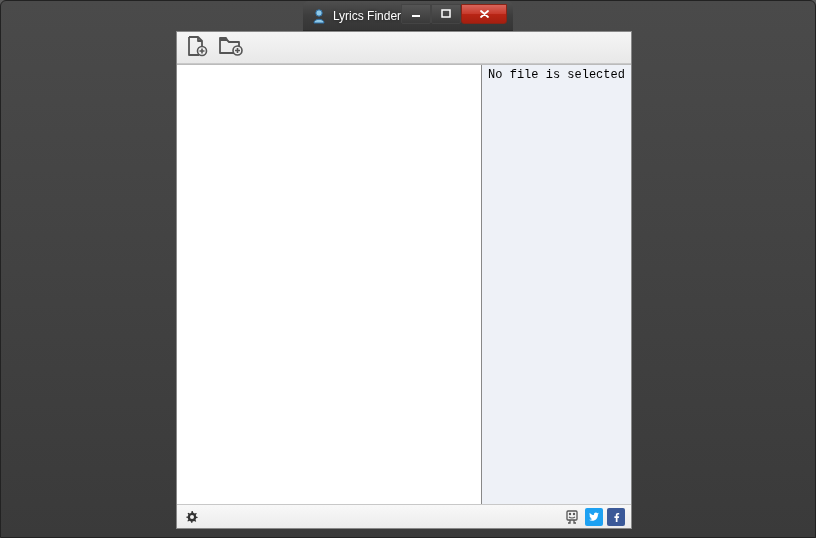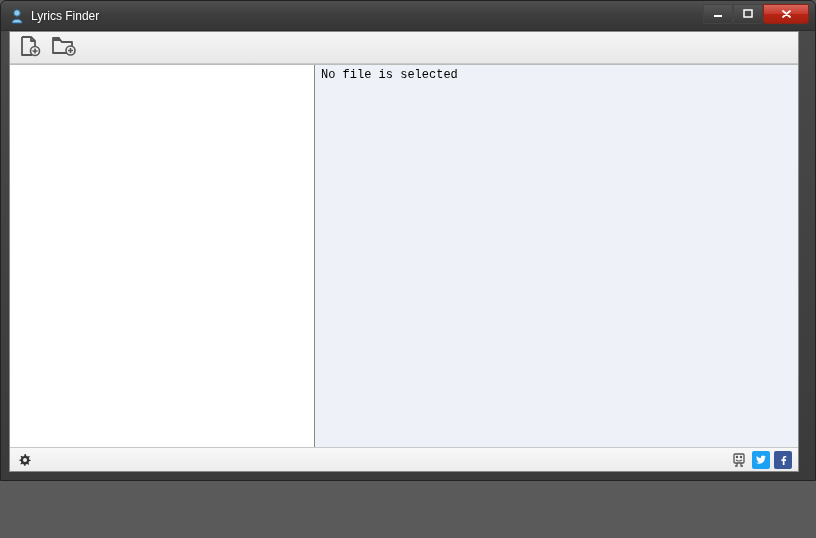--- a/index.html
+++ b/index.html
@@ -9,27 +9,28 @@
     }
     body {
       font-family: "Segoe UI", Tahoma, sans-serif;
       background: #5a5a5a;
       width: 816px;
       height: 538px;
       overflow: hidden;
     }
     .window {
       width: 816px;
-      height: 481px;
+      height: 538px;
       background: linear-gradient(to bottom, #4a4a4a 0%, #3a3a3a 100%);
       border: 1px solid #222;
       border-radius: 6px 6px 0 0;
       display: flex;
       flex-direction: column;
       position: relative;
+      align-items: center;
     }
     .titlebar {
       height: 30px;
       background: linear-gradient(to bottom, #4f4f4f 0%, #3d3d3d 50%, #353535 100%);
       display: flex;
       align-items: center;
       padding: 0 2px 0 8px;
       border-radius: 6px 6px 0 0;
       border-bottom: 1px solid #2a2a2a;
     }

